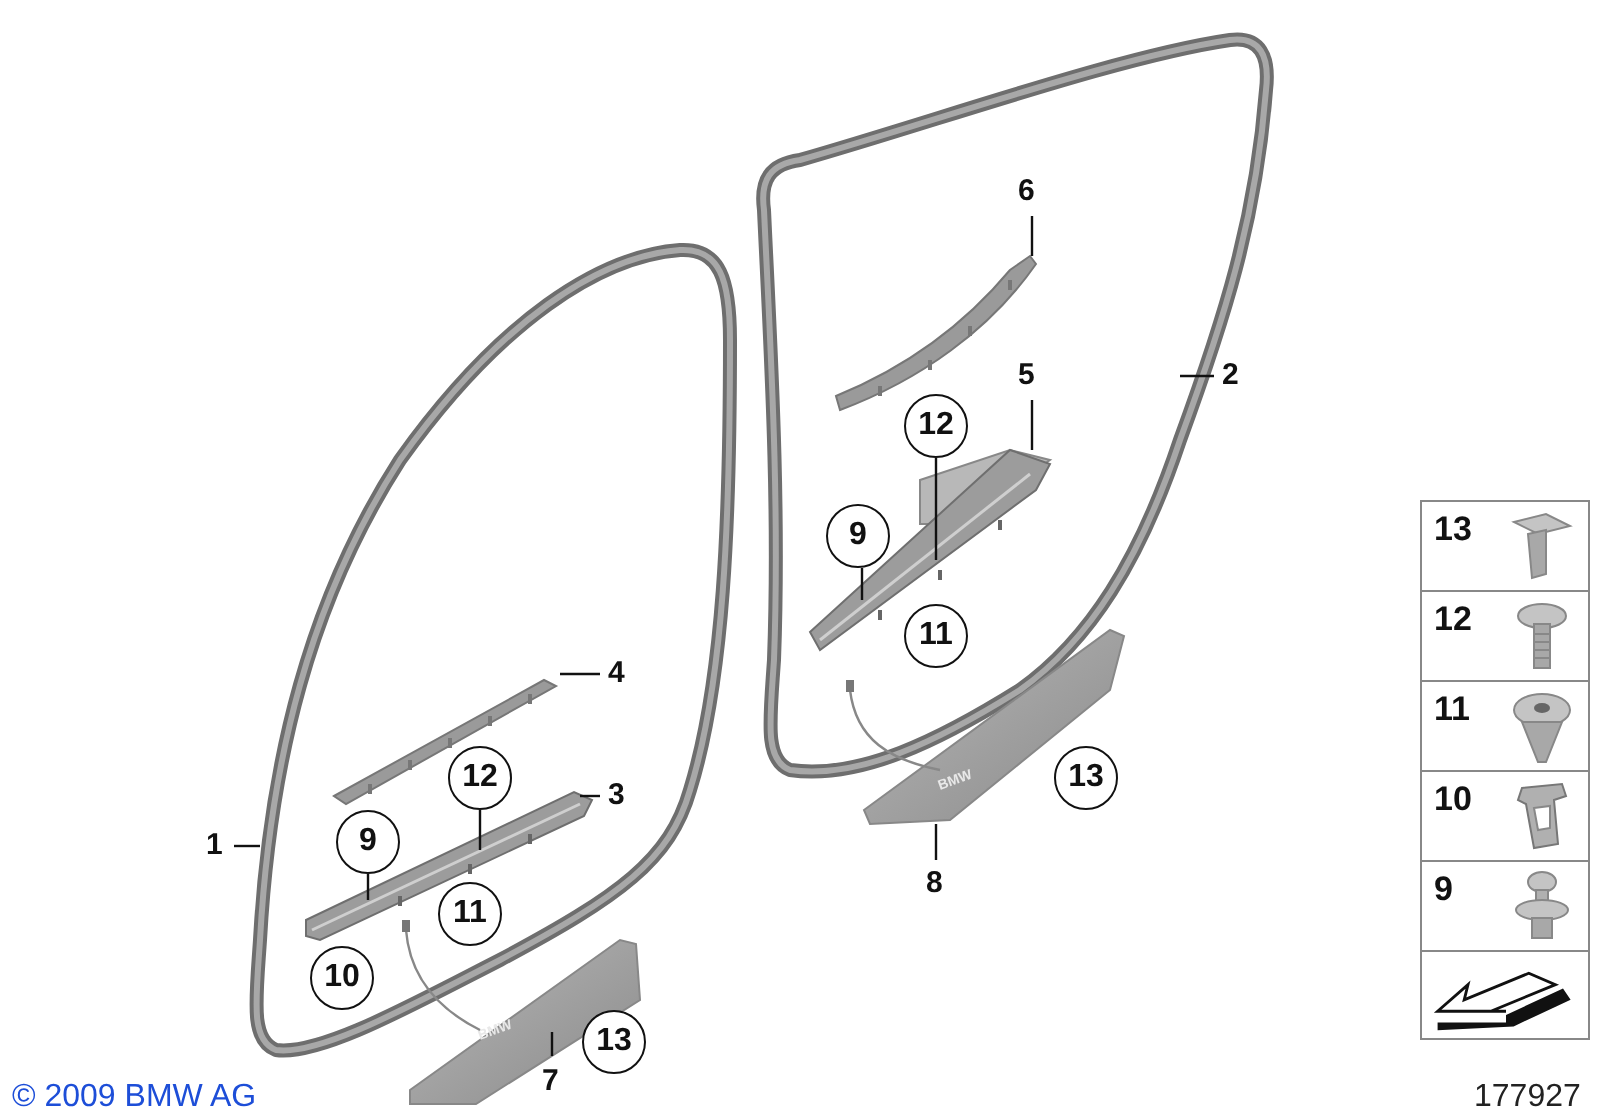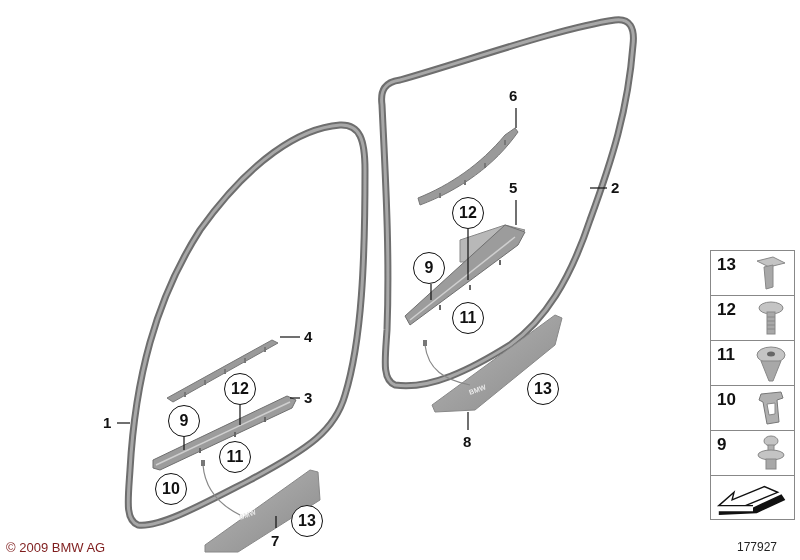--- a/index.html
+++ b/index.html
@@ -11,22 +11,22 @@
     .circ { position: absolute; width: 32px; height: 32px; border: 1.6px solid #111;
             border-radius: 50%; box-sizing: border-box; background: #fff;
             display: flex; align-items: center; justify-content: center;
             font-weight: bold; font-size: 16px; font-family: "Liberation Sans", sans-serif; }
     .legend { position: absolute; left: 710px; top: 250px; width: 85px; }
     .legend-cell { height: 45px; border: 1px solid #888; border-bottom: none; position: relative;
                    box-sizing: border-box; background: #fff; }
     .legend-cell:last-child { border-bottom: 1px solid #888; }
     .legend-num { position: absolute; left: 6px; top: 4px; font-weight: bold; font-size: 17px; }
     .legend-icon { position: absolute; left: 40px; top: 2px; width: 40px; height: 40px; }
-    .copyright { position: absolute; left: 6px; top: 540px; font-size: 13px; color: #7f1d1d; }
-    .imgnum { position: absolute; left: 737px; top: 540px; font-size: 12px; color: #222; text-align: center; }
+    .copyright { position: absolute; left: 6px; top: 540px; font-size: 16px; color: #1d4ed8; }
+    .imgnum { position: absolute; left: 737px; top: 540px; font-size: 16px; color: #222; text-align: center; }
   </style>
 </head>
 <body>
 
 <svg id="diagram" viewBox="0 0 800 560" xmlns="http://www.w3.org/2000/svg">
   <defs>
     <linearGradient id="sill" x1="0" y1="0" x2="1" y2="1">
       <stop offset="0" stop-color="#b8b8b8"></stop>
       <stop offset="1" stop-color="#8a8a8a"></stop>
     </linearGradient>

